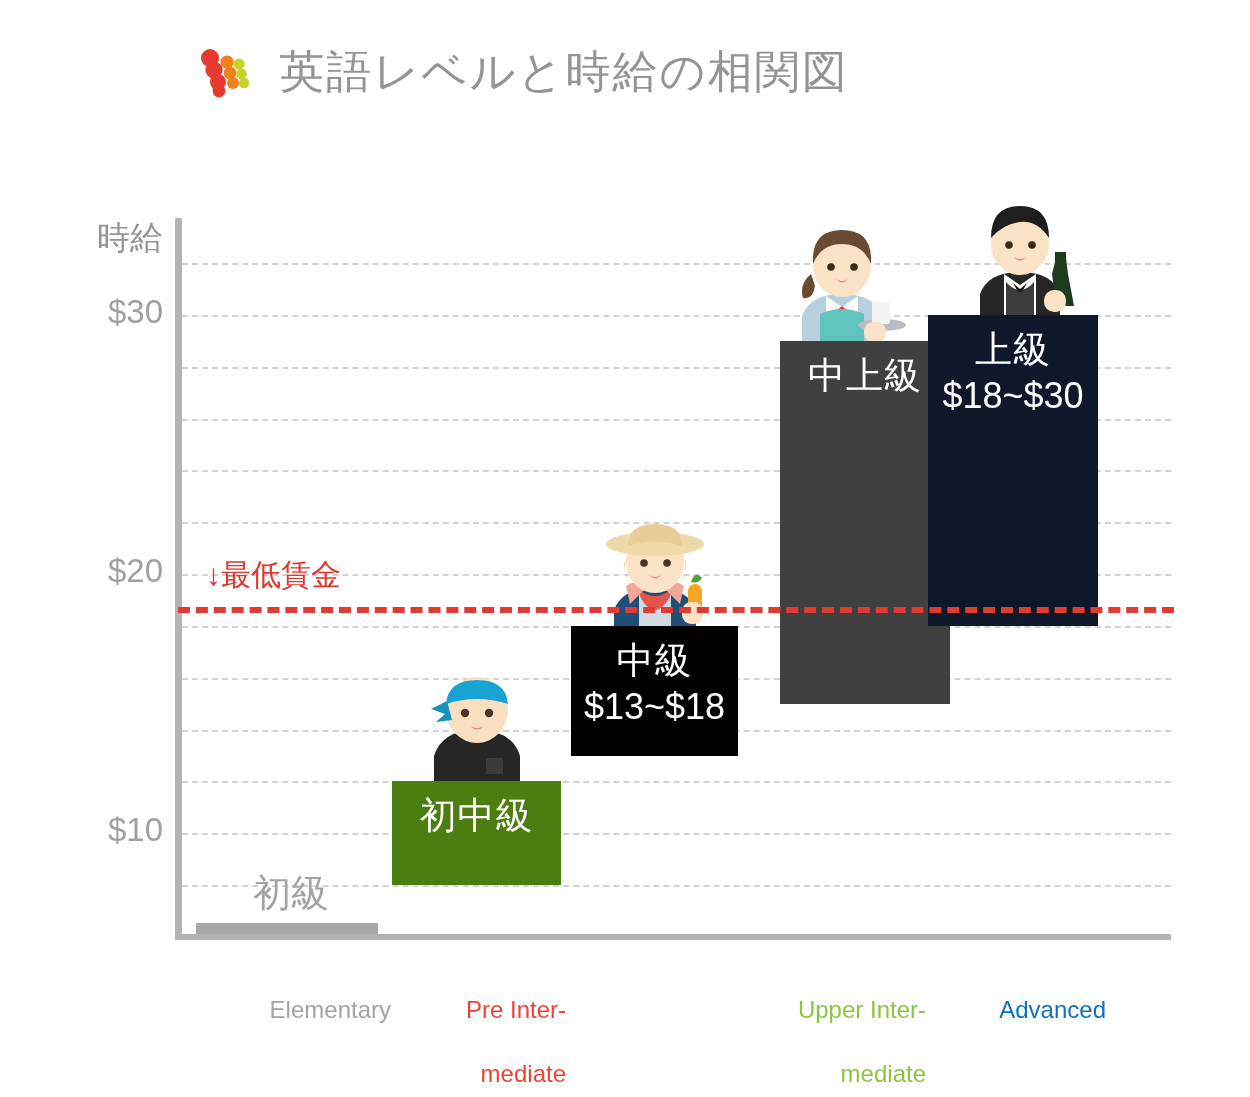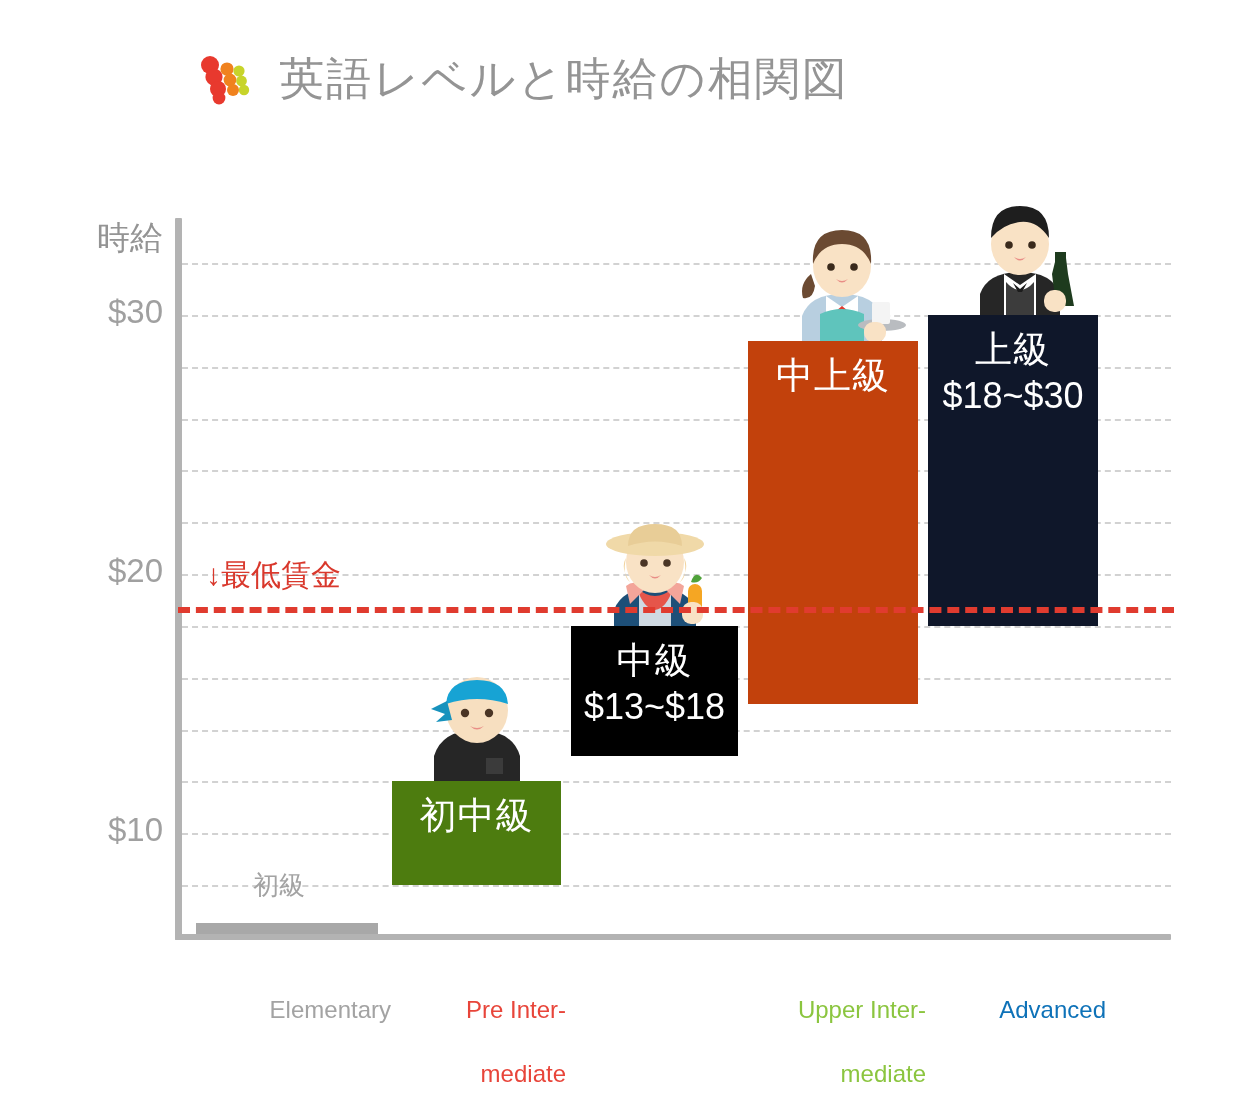--- a/index.html
+++ b/index.html
@@ -5,21 +5,21 @@
   html,body{margin:0;padding:0;}
   body{
     width:1250px;height:1097px;
     background:#ffffff;
     font-family:"Liberation Sans","DejaVu Sans",sans-serif;
     position:relative;overflow:hidden;
   }
 
   
   #header{position:absolute;left:0;top:44px;width:1046px;height:70px;
-          display:flex;align-items:center;justify-content:center;gap:26px;}
+          display:flex;justify-content:center;gap:26px;}
   #logo{width:56px;height:56px;position:relative;flex:0 0 auto;}
   #page-title{font-size:45px;color:#949494;letter-spacing:2px;white-space:nowrap;
               font-weight:400;line-height:56px;}
 
   
   #plot{position:absolute;left:0;top:0;width:1250px;height:1097px;}
 
   .axis-y{position:absolute;left:175px;top:218px;width:7px;height:722px;
           background:#b3b3b3;border-radius:1px;}
   .axis-x{position:absolute;left:175px;top:934px;width:996px;height:6px;
@@ -39,21 +39,21 @@
   #minwage-label{position:absolute;font-size:30px;color:#d9382c;white-space:nowrap;}
 
   
   .bar{position:absolute;display:flex;flex-direction:column;
        align-items:center;justify-content:flex-start;
        padding-top:12px;box-sizing:border-box;}
   .bar .lvl{color:#fff;font-size:37px;line-height:46px;letter-spacing:1px;white-space:nowrap;}
   .bar .rng{color:#fff;font-size:36px;line-height:46px;white-space:nowrap;}
 
   #bar-elementary{position:absolute;background:#a8a8a8;}
-  #elementary-label{position:absolute;font-size:26px;color:#a3a3a3;white-space:nowrap;text-align:right;}
+  #elementary-label{position:absolute;font-size:38px;color:#a3a3a3;white-space:nowrap;text-align:right;}
 
   
   .catlabel{position:absolute;text-align:right;font-size:24px;line-height:32px;
             white-space:pre-line;}
 
   
   .fig{position:absolute;}
 </style>
 </head>
 <body>
@@ -172,21 +172,21 @@
 
   <div class="bar" style="left:392px;top:781px;width:169px;height:104px;background:#4d7c0f">
     <div class="lvl">初中級</div>
   </div>
 
   <div class="bar" style="left:571px;top:626px;width:167px;height:130px;background:#000000">
     <div class="lvl">中級</div>
     <div class="rng">$13~$18</div>
   </div>
 
-  <div class="bar" style="left:748px;top:341px;width:170px;height:363px;background:#c2410c">
+  <div class="bar" style="left:780px;top:341px;width:170px;height:363px;background:#404040">
     <div class="lvl">中上級</div>
   </div>
 
   <div class="bar" style="left:928px;top:315px;width:170px;height:311px;background:#0f172a">
     <div class="lvl">上級</div>
     <div class="rng">$18~$30</div>
   </div>
 
   <div id="minwage-label" style="left:206px;top:555px">↓最低賃金</div>
   <div id="minwage-line" style="top:607px"></div>

